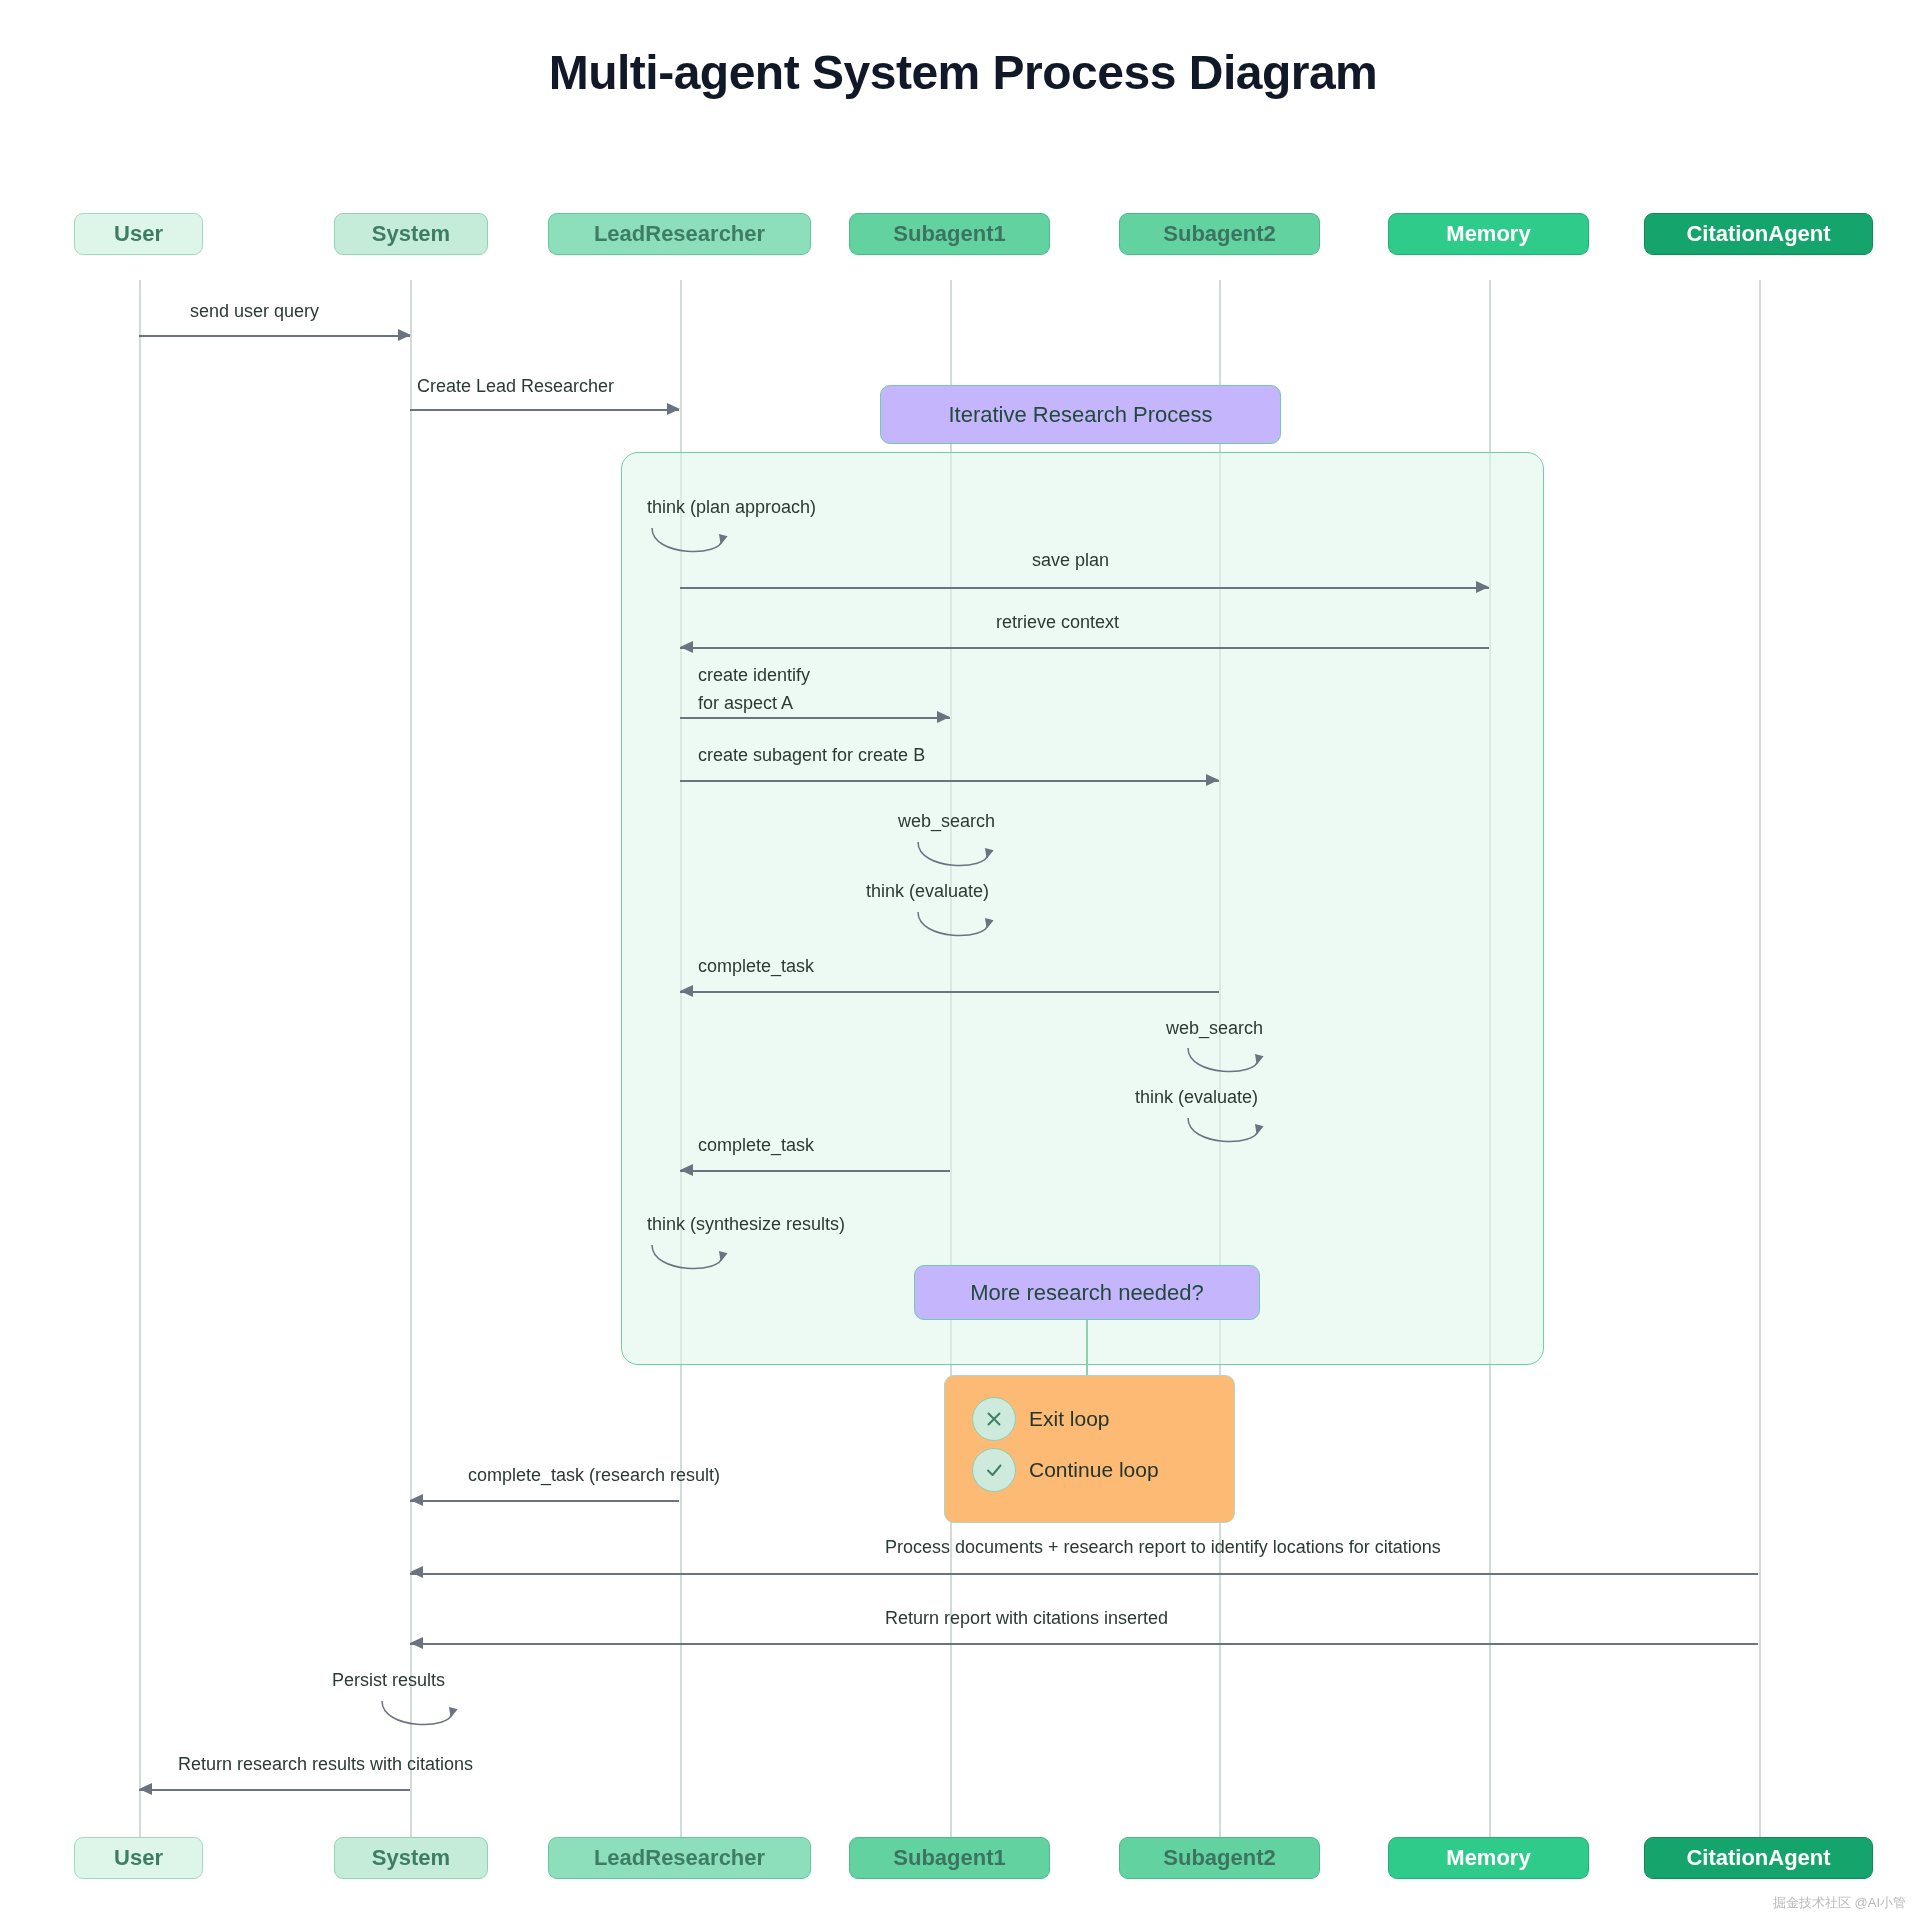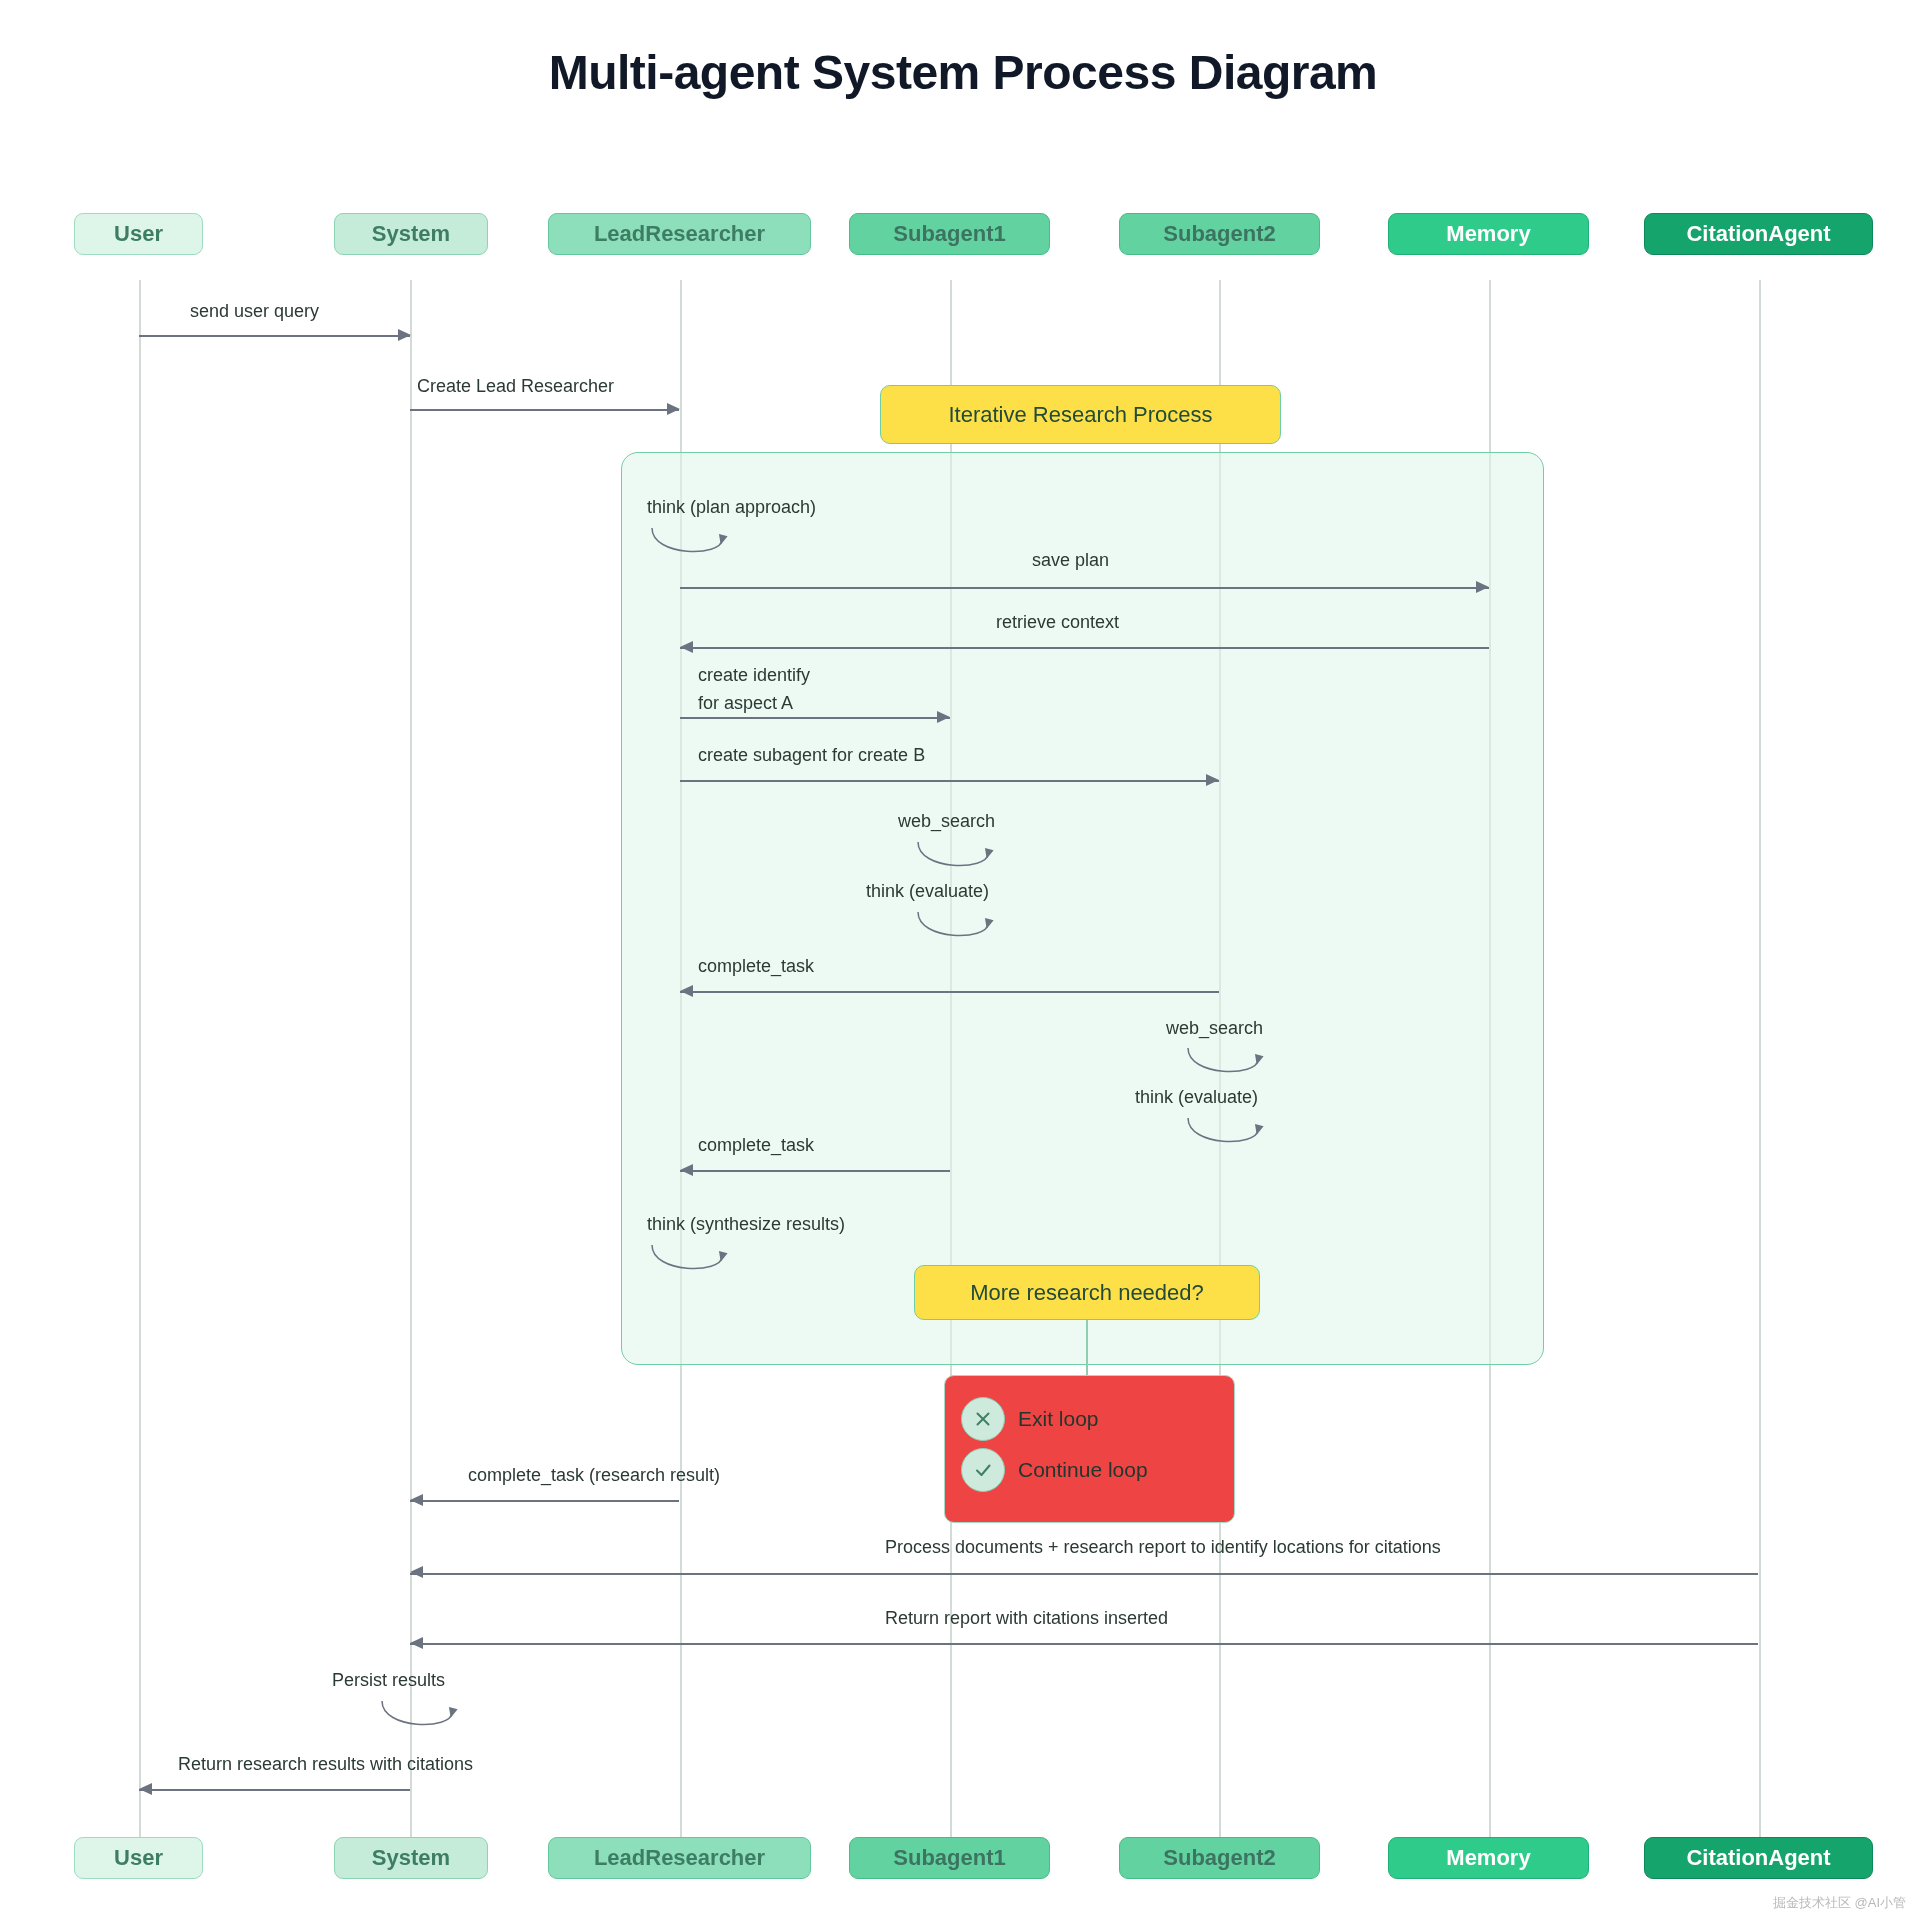--- a/index.html
+++ b/index.html
@@ -89,36 +89,36 @@
     box-sizing: border-box;
     border: 1.5px solid #6fcfa4;
     border-radius: 17px;
     background: rgba(223, 245, 235, 0.55);
   }
   .note-box {
     position: absolute;
     box-sizing: border-box;
     border: 1.5px solid #6fcfa4;
     border-radius: 10px;
-    background: #fde047;
+    background: #c4b5fd;
     display: flex;
     align-items: center;
     justify-content: center;
     font-size: 22px;
     color: #214a3a;
     font-weight: normal;
   }
 
   .choice-box {
     position: absolute;
     box-sizing: border-box;
     border: 1.5px solid #a9d9c4;
     border-radius: 10px;
-    background: #ef4444;
-    padding: 14px 16px;
+    background: #fdba74;
+    padding: 14px 27px;
   }
   .choice-row {
     display: flex;
     align-items: center;
     margin: 7px 0;
   }
   .choice-icon {
     width: 42px;
     height: 42px;
     border-radius: 50%;

